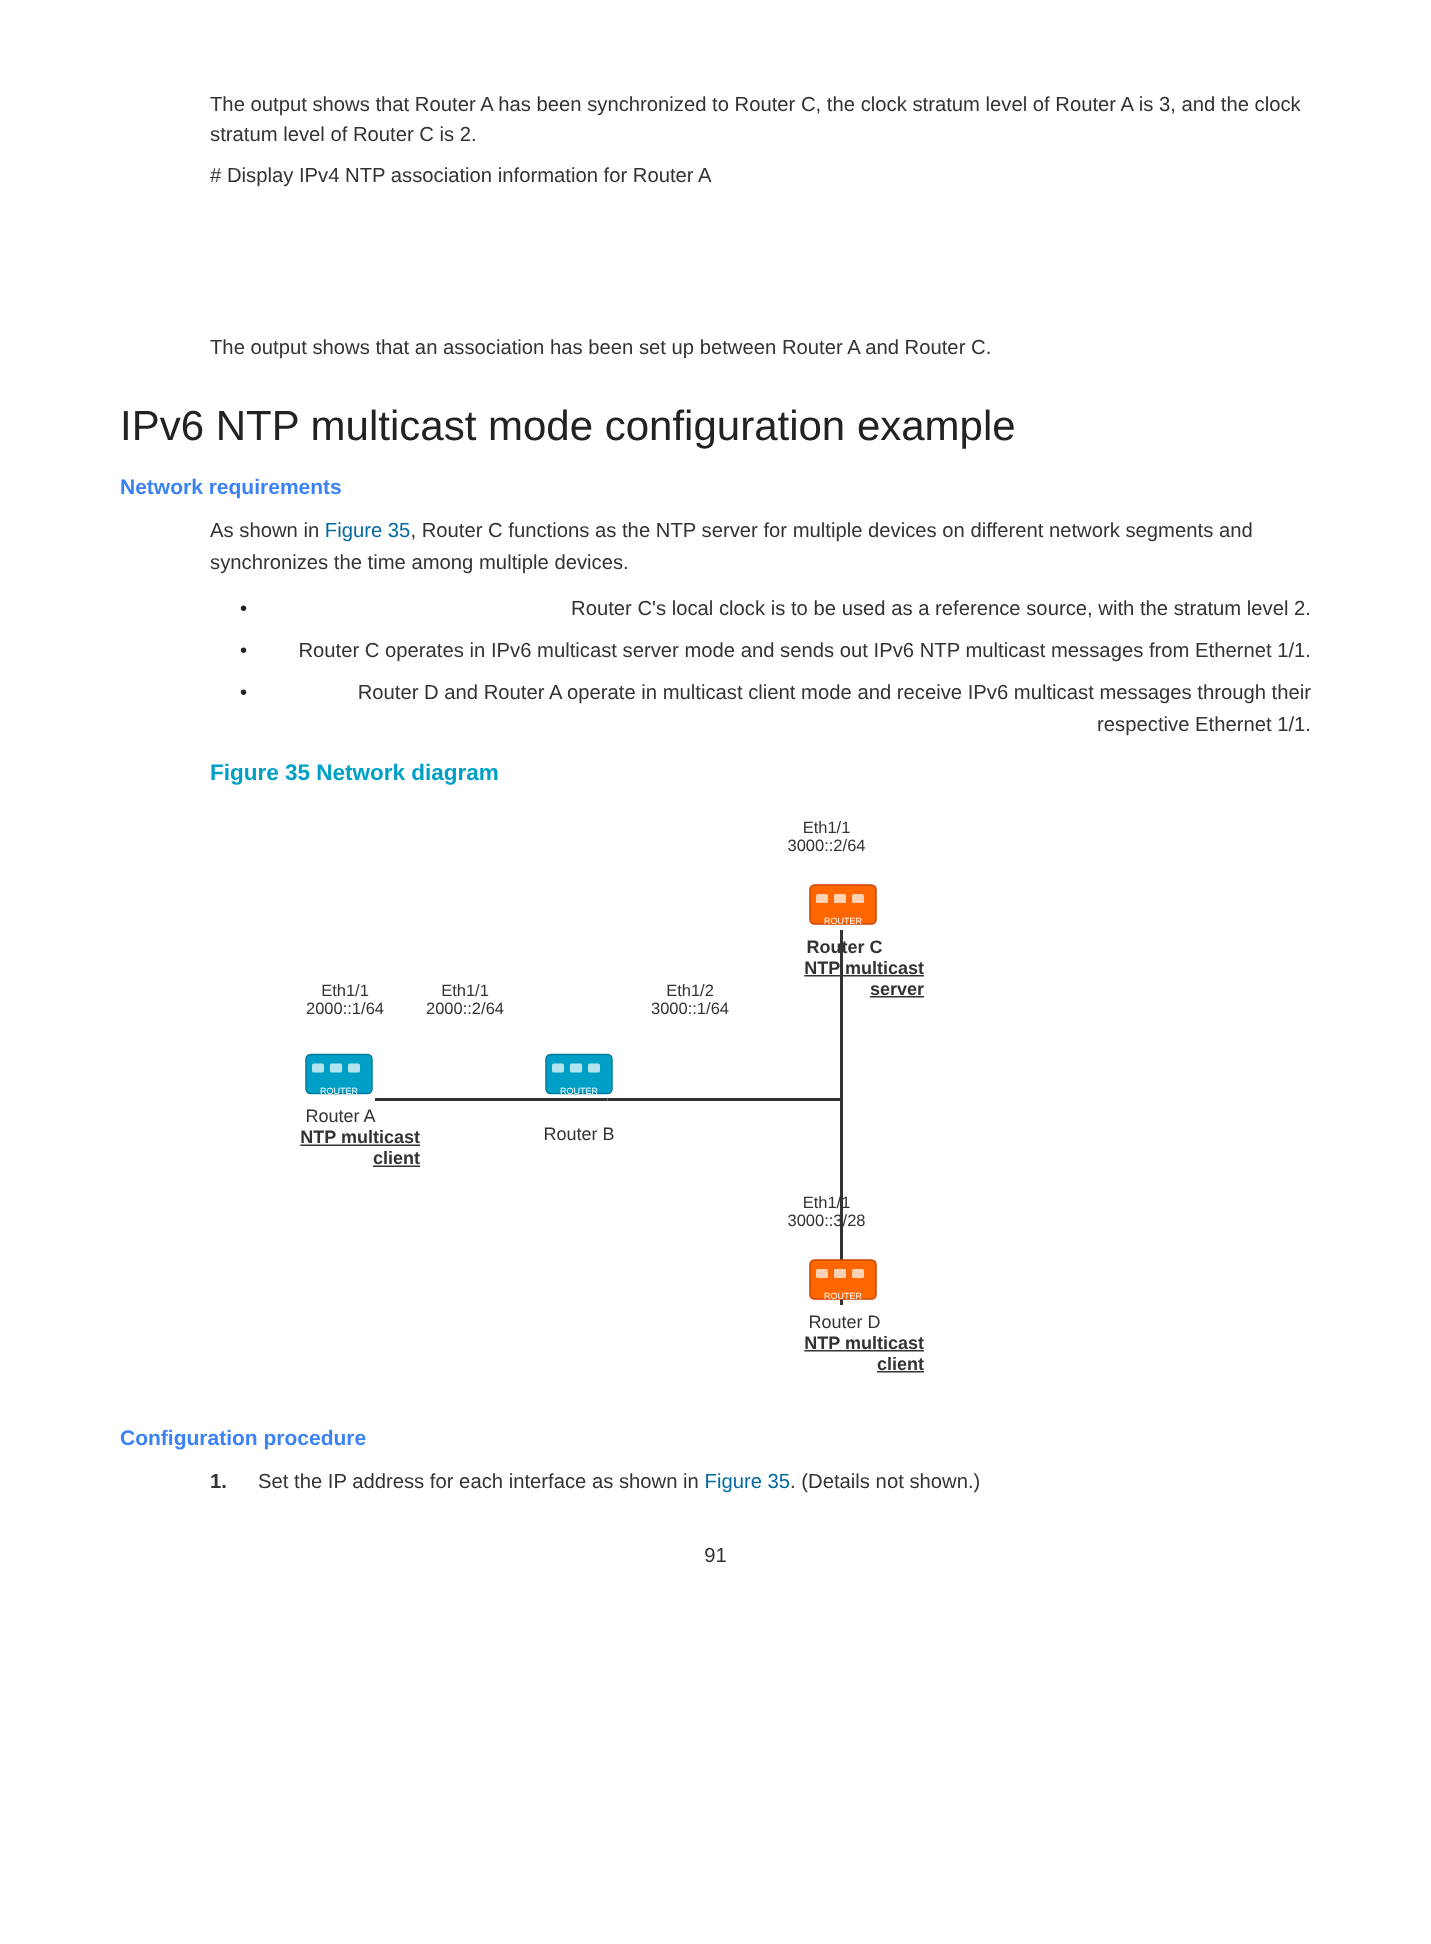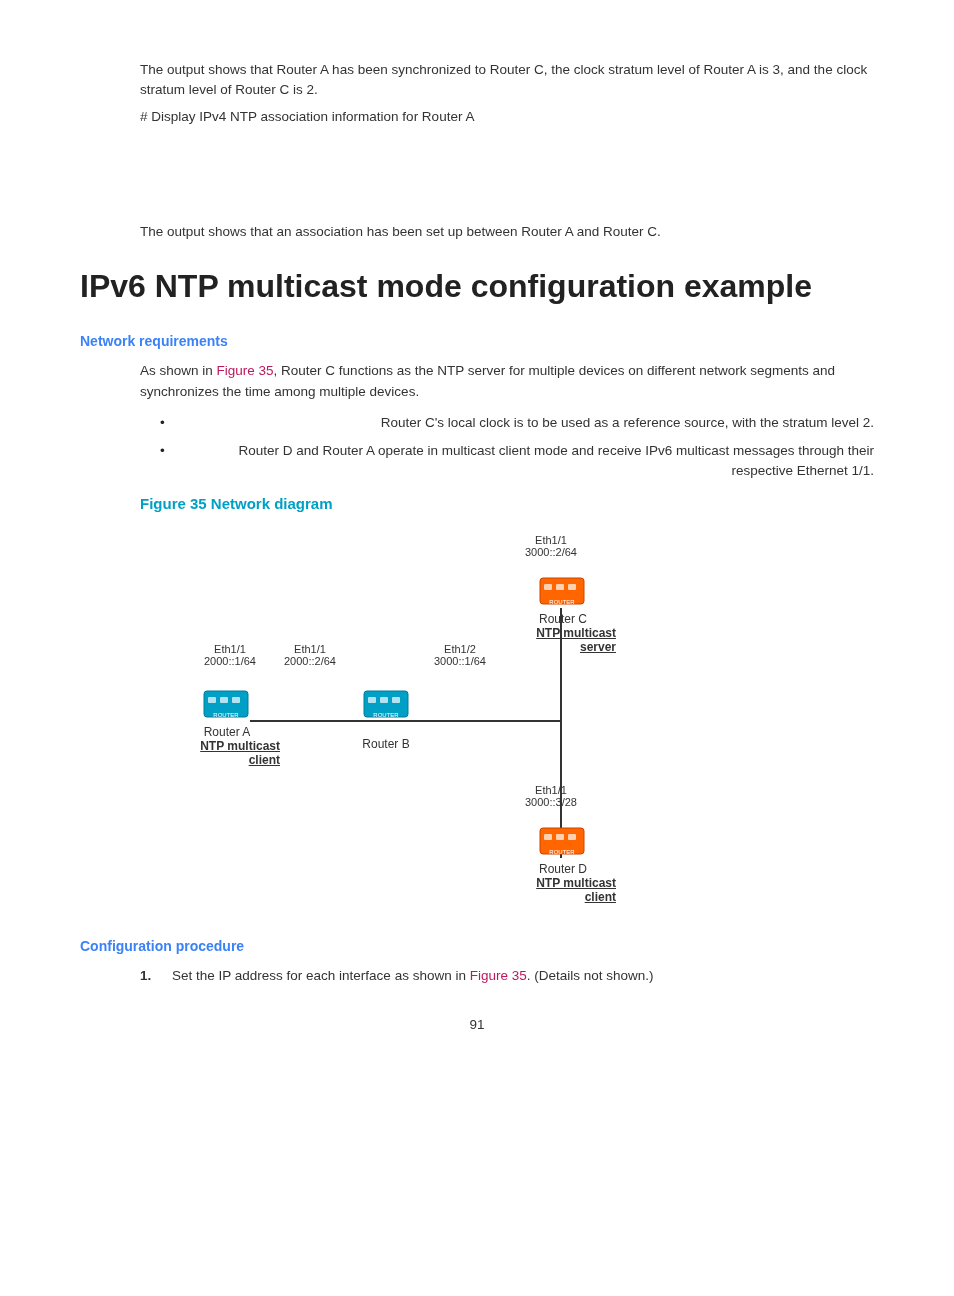--- a/index.html
+++ b/index.html
@@ -25,41 +25,41 @@
       font-size: 13.5px;
       color: #333;
     }
     .assoc-text {
       margin-left: 60px;
       margin-bottom: 28px;
       font-size: 13.5px;
       color: #333;
     }
     h1.section-title {
-      font-size: 32px;
-      font-weight: bold;
+      font-size: 28px;
+      font-weight: normal;
       color: #222;
-      margin-bottom: 28px;
+      margin-bottom: 16px;
       line-height: 1.2;
     }
     h2.subsection-title {
       font-size: 14px;
       font-weight: bold;
       color: #3b82f6;
       margin-bottom: 12px;
     }
     .body-text {
       margin-left: 60px;
       font-size: 13.5px;
       line-height: 1.55;
       color: #333;
       margin-bottom: 10px;
     }
     .body-text a, a {
-      color: #be185d;
+      color: #0369a1;
       text-decoration: none;
     }
     ul.bullet-list {
       margin-left: 80px;
       margin-bottom: 14px;
       list-style: none;
     }
     ul.bullet-list li {
       position: relative;
       padding-left: 16px;
@@ -149,20 +149,21 @@
 <h1 class="section-title">IPv6 NTP multicast mode configuration example</h1>
 
 <h2 class="subsection-title">Network requirements</h2>
 
 <p class="body-text">
   As shown in <a>Figure 35</a>, Router C functions as the NTP server for multiple devices on different network segments and synchronizes the time among multiple devices.
 </p>
 
 <ul class="bullet-list">
   <li>Router C's local clock is to be used as a reference source, with the stratum level 2.</li>
+  <li>Router C operates in IPv6 multicast server mode and sends out IPv6 NTP multicast messages from Ethernet 1/1.</li>
   <li>Router D and Router A operate in multicast client mode and receive IPv6 multicast messages through their respective Ethernet 1/1.</li>
 </ul>
 
 <p class="figure-title">Figure 35 Network diagram</p>
 
 <div class="diagram-container">
 
   <div class="diagram-line" style="left:110px; top:192px; width:155px; height:2px;"></div>
 
   <div class="diagram-line" style="left:265px; top:192px; width:155px; height:2px;"></div>
@@ -216,21 +217,21 @@
       <span>Eth1/1</span><br>
       <span>3000::2/64</span>
     </div>
     <svg width="52" height="40" viewBox="0 0 52 40">
       <rect x="4" y="8" width="44" height="26" rx="3" fill="#ff6600" stroke="#cc4400" stroke-width="1"></rect>
       <rect x="8" y="14" width="8" height="6" rx="1" fill="#fff" opacity="0.7"></rect>
       <rect x="20" y="14" width="8" height="6" rx="1" fill="#fff" opacity="0.7"></rect>
       <rect x="32" y="14" width="8" height="6" rx="1" fill="#fff" opacity="0.7"></rect>
       <text x="26" y="34" font-size="6" text-anchor="middle" fill="#fff" font-family="Arial">ROUTER</text>
     </svg>
-    <div class="router-label" style="left:-4px; top:42px; width:62px;">Router C</div>
+    <div class="router-label" style="left:-4px; top:42px; width:62px;font-weight:bold;">Router C</div>
     <div class="router-sublabel" style="left:-20px; top:56px; width:100px;">NTP multicast server</div>
   </div>
 
   <div style="position:absolute; left:396px; top:292px;">
     
     <div class="eth-label" style="left:-30px; top:-36px; width:90px;">
       <span>Eth1/1</span><br>
       <span>3000::3/28</span>
     </div>
     <svg width="52" height="40" viewBox="0 0 52 40">

